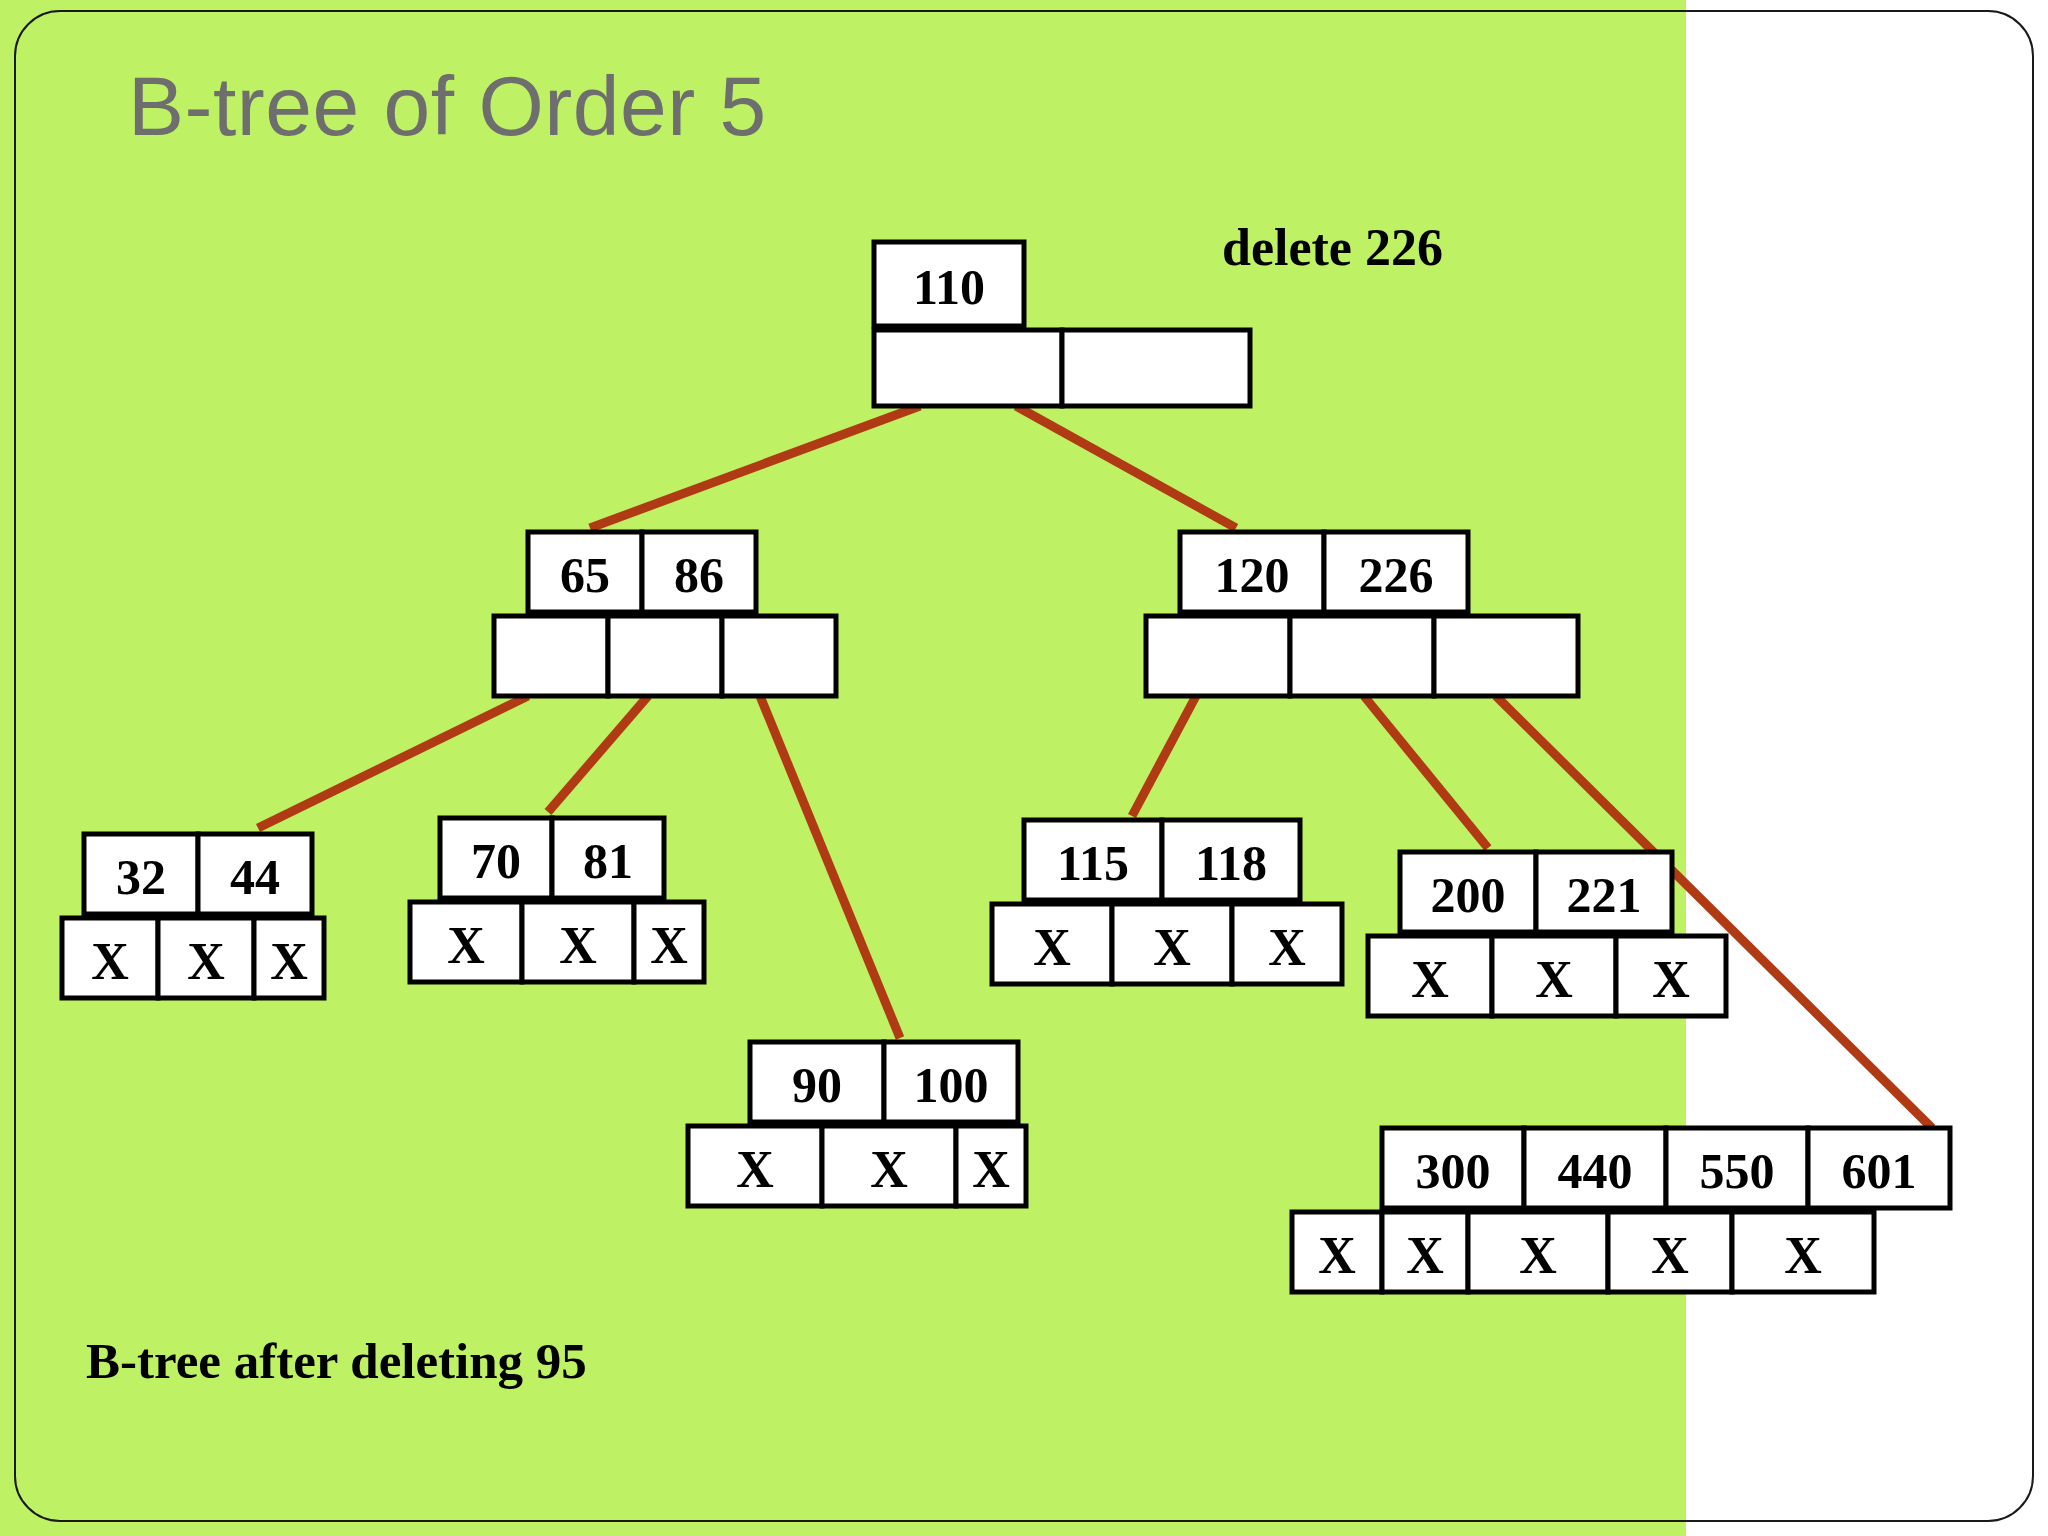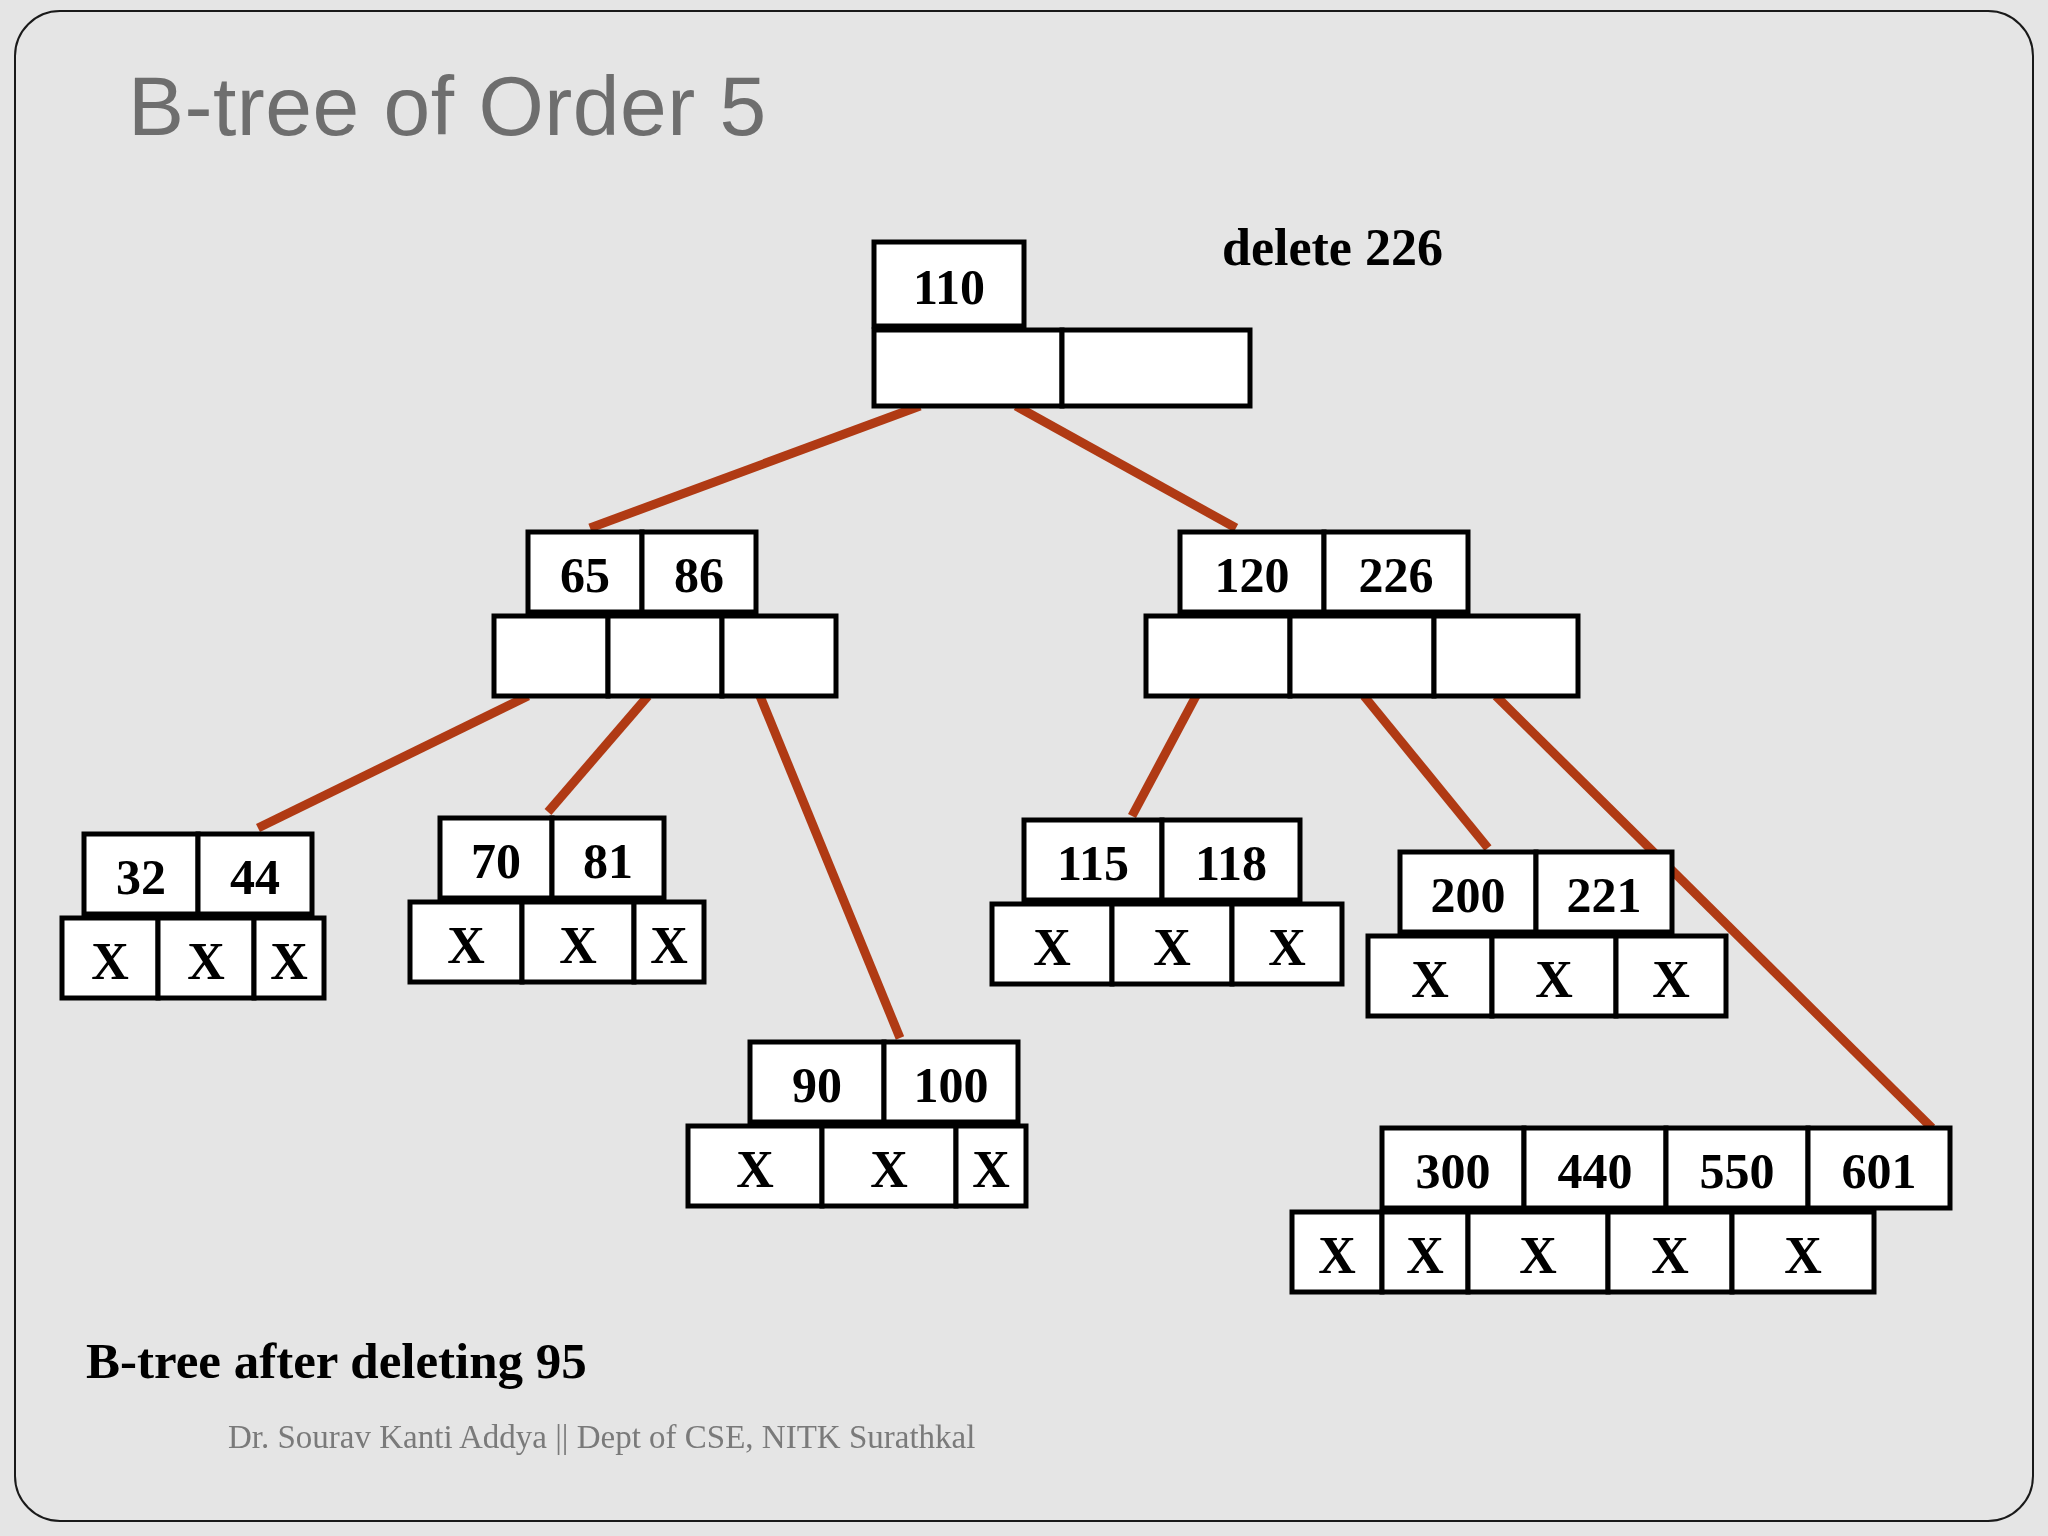--- a/index.html
+++ b/index.html
@@ -8,23 +8,23 @@
     background: #ffffff;
   }
   body {
     width: 2048px;
     height: 1536px;
     font-family: "Liberation Serif", serif;
     overflow: hidden;
   }
   #slide {
     position: relative;
-    width: 2048px;
+    width: 1686px;
     height: 1536px;
-    background: #e5e5e5;
+    background: #bef264;
     box-sizing: border-box;
     padding-left: 43px;
   }
   #slide-frame {
     position: absolute;
     left: 14px;
     top: 10px;
     width: 2020px;
     height: 1512px;
     border: 2px solid #1a1a1a;
@@ -230,15 +230,14 @@
           <rect x="1608" y="1212" width="124" height="80" class="cell-rect"></rect>
           <text x="1670" y="1255" class="ptr-text">X</text>
           <rect x="1732" y="1212" width="142" height="80" class="cell-rect"></rect>
           <text x="1803" y="1255" class="ptr-text">X</text>
         </g>
       </g>
   </svg>
 
   <div id="caption">B-tree after deleting  95</div>
 
-  <div id="footer">Dr. Sourav Kanti Addya || Dept of CSE, NITK Surathkal</div>
 
 </div>
 
 </body></html>

